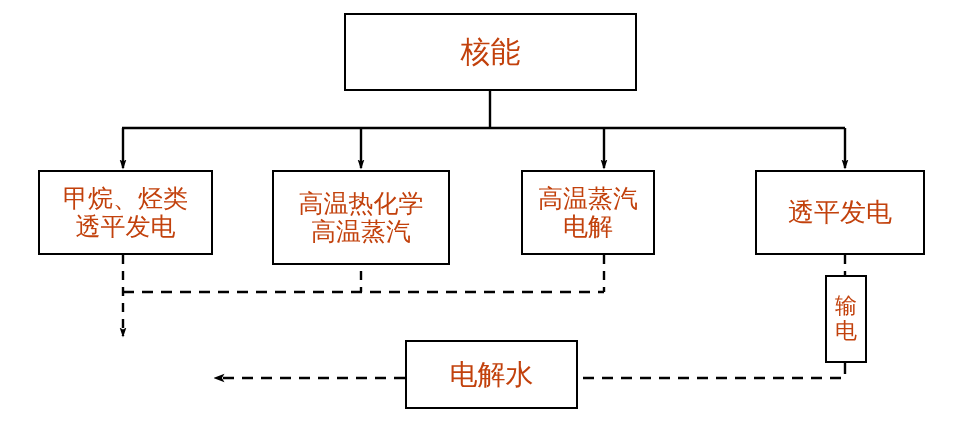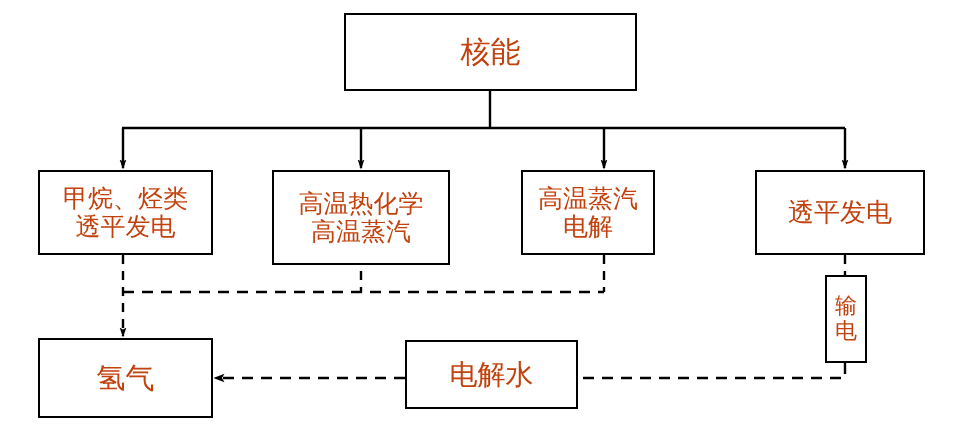--- a/index.html
+++ b/index.html
@@ -135,21 +135,18 @@
 
   <div class="node-box" id="node-turbine">
     <span class="node-line">透平发电</span>
   </div>
 
   <div class="node-box" id="node-transmit">
     <span class="node-line">输</span>
     <span class="node-line">电</span>
   </div>
 
-  <div class="node-box" id="node-hydrogen">
-    <span class="node-line">氢气</span>
-  </div>
 
   <div class="node-box" id="node-electro">
     <span class="node-line">电解水</span>
   </div>
 
 </div>
 
 </body></html>

